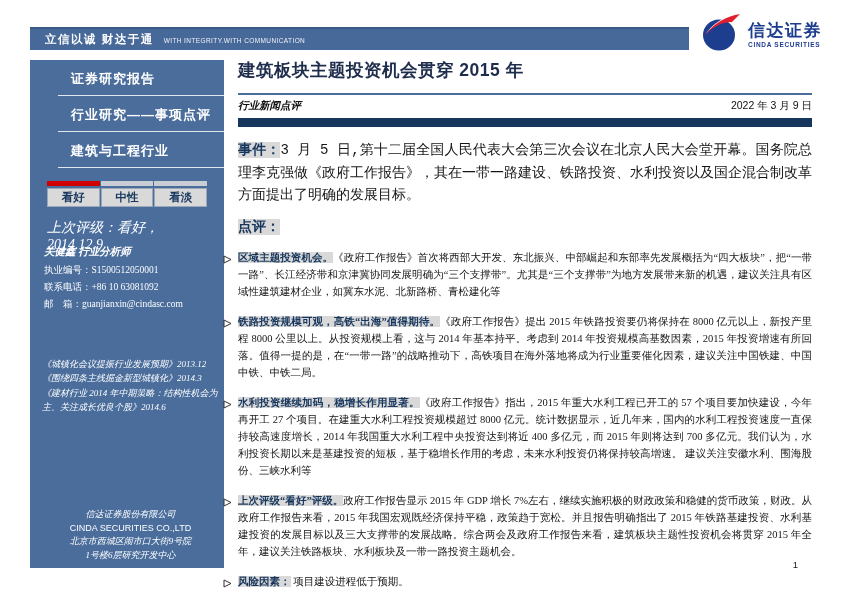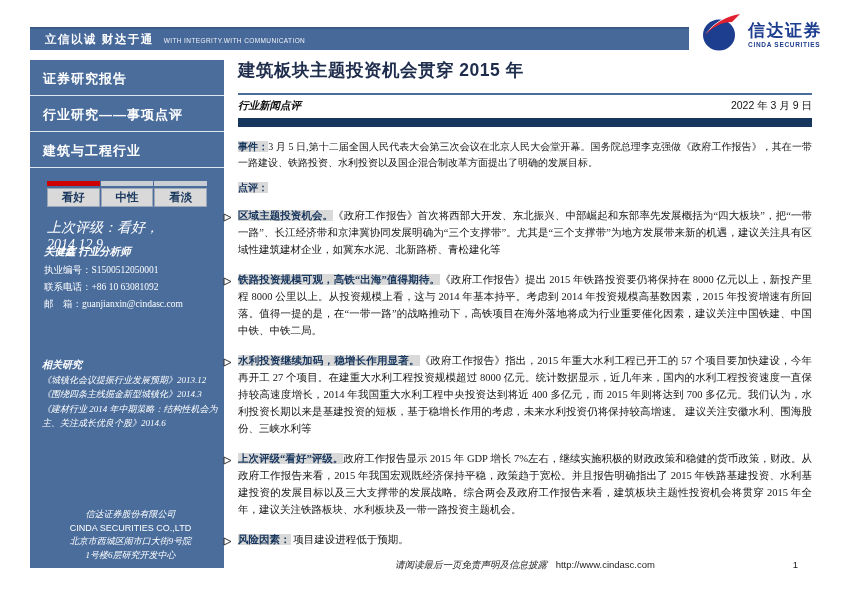--- a/index.html
+++ b/index.html
@@ -16,21 +16,21 @@
 
   .logo { position:absolute; right:20px; top:13px; display:flex; align-items:center; }
   .logo-text { margin-left:6px; }
   .logo-cn { font-size:17px; font-weight:bold; color:#1d3d8f; letter-spacing:1.5px; line-height:1; }
   .logo-en { font-size:6.5px; font-weight:bold; color:#1d3d8f; letter-spacing:.7px; margin-top:2px; }
 
   
   .sidebar { position:absolute; left:30px; top:60px; width:194px; height:508px;
              background:#4a6d9c; color:#fff; }
   .sb-section { padding:10px 6px 7px 13px; font-size:13px; font-weight:600;
-                letter-spacing:1px; border-bottom:1px solid #dfe7f1; }
+                letter-spacing:1px; border-bottom:1px solid #dfe7f1;margin-left:28px; }
   .ratings { width:160px; margin:13px auto 0; }
   .strip-row, .btn-row { display:flex; gap:1px; }
   .strip { flex:1; height:5px; background:#c9cdd4; }
   .strip.active { background:#cf0000; }
   .btn-row { margin-top:2px; }
   .rate-btn { flex:1; height:19px; background:#d9d9d9; border:1px solid #9aa7b8;
               color:#17365d; font-weight:bold; font-size:11.5px;
               display:flex; align-items:center; justify-content:center; }
   .sb-note { text-align:left; font-size:14px; font-style:italic; margin-top:12px;
              font-family:"Liberation Serif", serif; }
@@ -49,22 +49,22 @@
   .main { position:absolute; left:238px; top:58px; width:574px; }
   .title { font-size:17.5px; font-weight:bold; color:#1f2d4d; letter-spacing:.5px; }
   .divider { margin-top:11px; height:2px; background:#4a6d9c; }
   .subrow { margin-top:4px; display:flex; justify-content:space-between;
             align-items:center; }
   .subrow .left { font-size:10.5px; font-weight:bold; font-style:italic;
                   font-family:"Liberation Serif", serif; color:#111; }
   .subrow .right { font-size:10.5px; color:#111; }
   .thickbar { margin-top:5px; height:9px; background:#17365d; }
 
-  .para { margin-top:12px; font-size:10px; line-height:1.62; color:#151515;
-          text-align:justify; font-family:Liberation Serif, serif; }
+  .para { margin-top:12px; font-size:14px; line-height:1.62; color:#151515;
+          text-align:justify; font-family:Liberation Mono, monospace; }
   .hl { background:#d9d9d9; font-weight:bold; color:#17365d; }
   .comment-line { margin-top:9px; }
 
   ul.bullets { list-style:none; margin-top:10px; }
   ul.bullets li { position:relative; margin-bottom:13px; font-size:10.5px;
                   line-height:1.62; text-align:justify; color:#151515;
                   font-family:"Liberation Serif", serif; }
   .marker { position:absolute; left:-15px; top:3px; width:9px; height:9px; }
 
   
@@ -117,21 +117,20 @@
   </div>
 
   <div class="sb-analyst">
     <div class="name">关健鑫  行业分析师</div>
     <div>执业编号：S1500512050001</div>
     <div>联系电话：+86 10 63081092</div>
     <div>邮　箱：guanjianxin@cindasc.com</div>
   </div>
 
   <div class="sb-related">
-    <div class="head">相关研究</div>
     <div>《城镇化会议提振行业发展预期》2013.12</div>
     <div>《围绕四条主线掘金新型城镇化》2014.3</div>
     <div>《建材行业 2014 年中期策略：结构性机会为主、关注成长优良个股》2014.6</div>
   </div>
 
   <div class="sb-company">
     <div>信达证券股份有限公司</div>
     <div class="en">CINDA SECURITIES CO.,LTD</div>
     <div>北京市西城区闹市口大街9号院</div>
     <div>1号楼6层研究开发中心</div>
@@ -180,18 +179,14 @@
     <li>
       <span class="marker"><svg width="9" height="9" viewBox="0 0 9 9">
             <path d="M1 1 L8 4.5 L1 8 Z" fill="none" stroke="#333" stroke-width="1"></path>
           </svg></span>
       <span class="hl">风险因素：</span> <span>项目建设进程低于预期。</span>
     </li>
   </ul>
 </div>
 
 <div class="footer">
-  <div class="center">
-    <span class="disclaimer">请阅读最后一页免责声明及信息披露</span>
-    <a class="url" href="#">http://www.cindasc.com</a>
-  </div>
   <span class="page">1</span>
 </div>
 
 </body></html>

